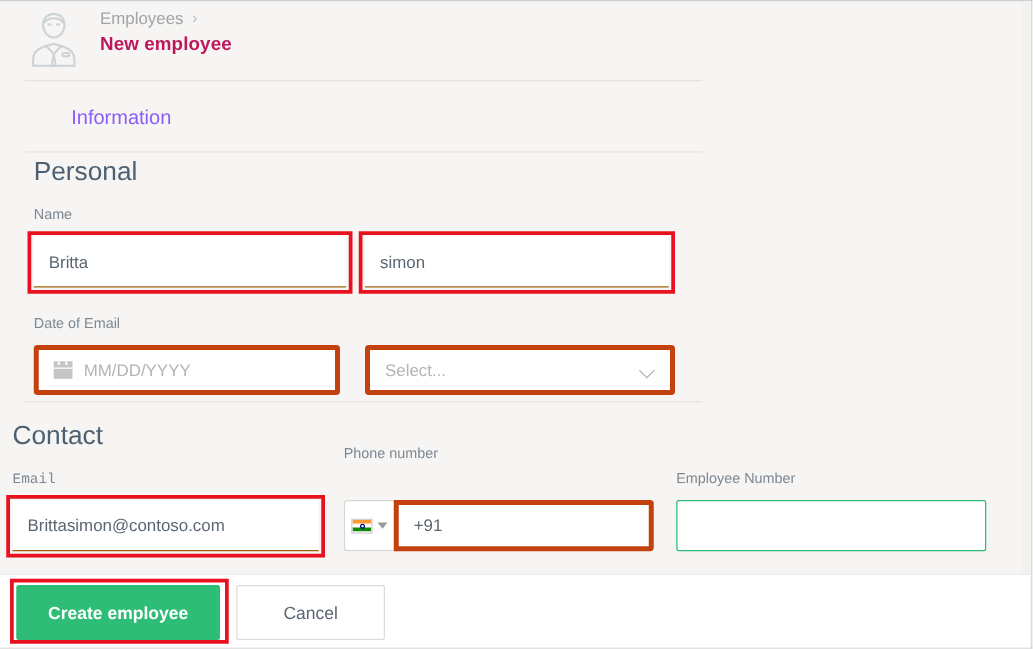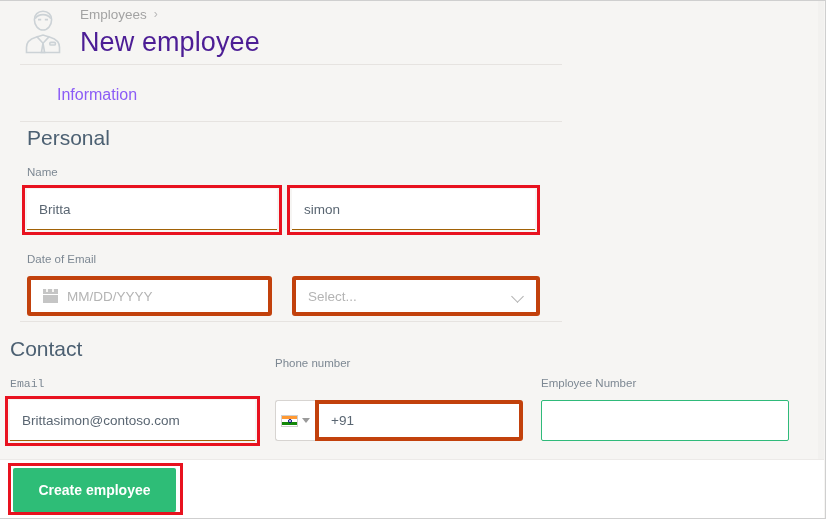--- a/index.html
+++ b/index.html
@@ -49,23 +49,23 @@
   }
   .breadcrumb .chev {
     color: #b9b9b9;
     font-size: 12px;
     line-height: 1;
     transform: translateY(-1px);
   }
   .page-title {
     position: absolute;
     left: 80px; top: 26px;
-    font-size: 27px;
-    color: #4c1d95;
-    font-weight: 400;
+    font-size: 15px;
+    color: #be185d;
+    font-weight: 700;
     letter-spacing: 0.1px;
   }
 
   
   .rule {
     position: absolute;
     left: 20px;
     width: 542px;
     height: 1px;
     background: #e6e3e0;
@@ -348,16 +348,17 @@
   <div class="field-label" style="left:541px; top:376px;">Employee Number</div>
   <div class="inp greenfocus" style="left:541px; top:399px; width:248px; height:41px;">
     <span></span>
   </div>
 
   <div class="content-edge"></div>
   <div class="scroll-track"></div>
 
   <div class="footer">
     <button class="btn-primary">Create employee</button>
+    <button class="btn-secondary">Cancel</button>
   </div>
   <div class="redbox" style="left:8px; top:462px; width:175px; height:52px;"></div>
 
 </div>
 
 </body></html>

